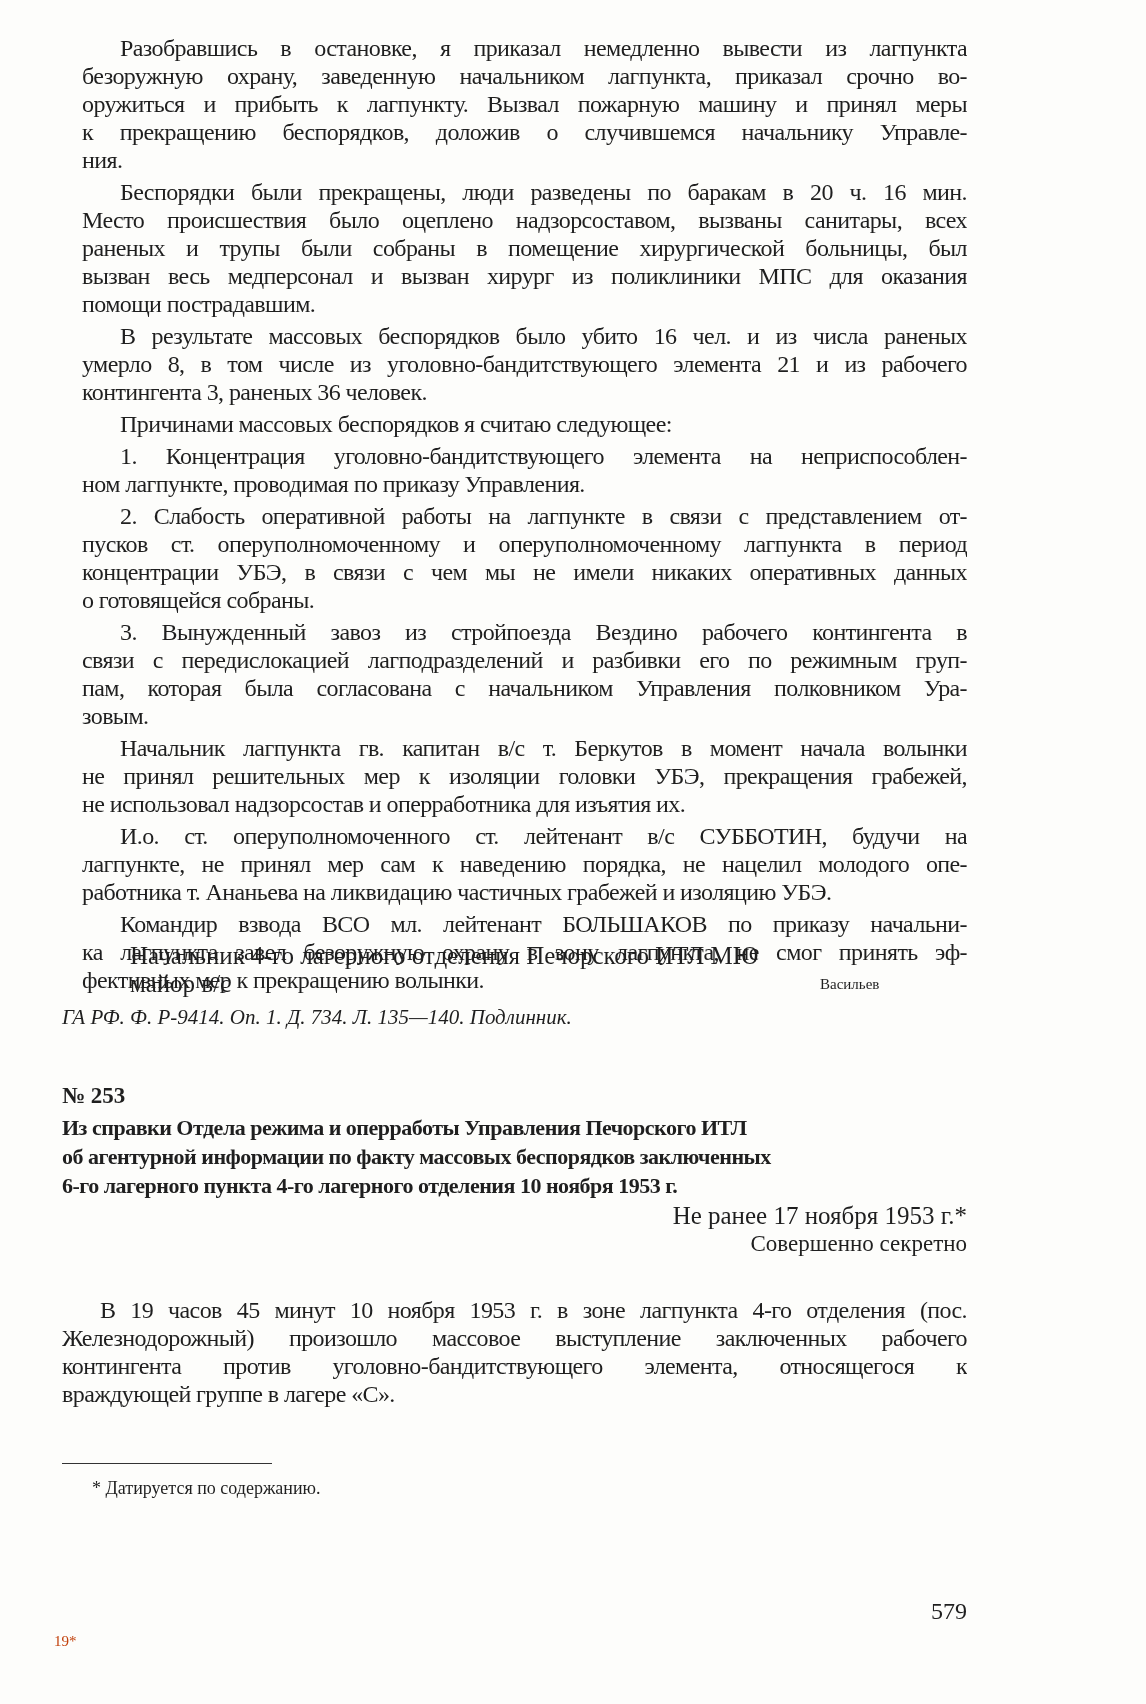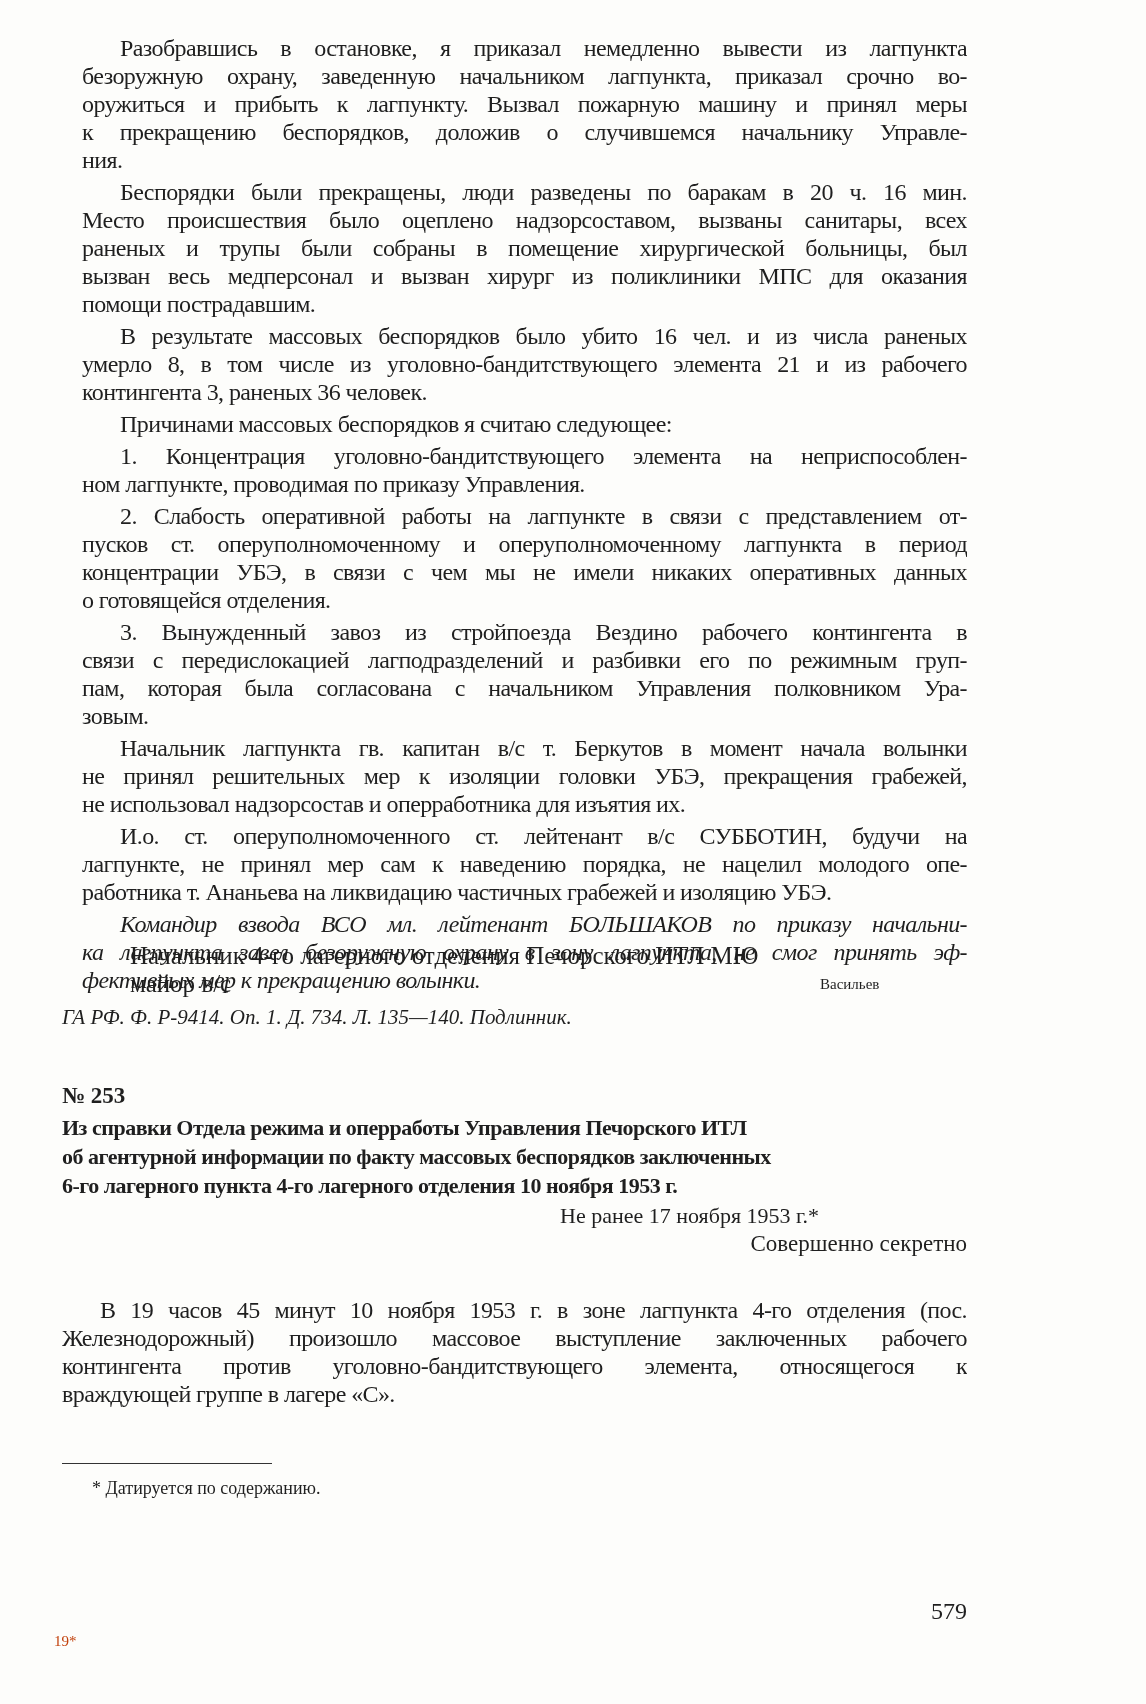--- a/index.html
+++ b/index.html
@@ -52,39 +52,39 @@
         <div class="line cond ind">Причинами массовых беспорядков я считаю следующее:</div>
       </div>
       <div style="margin-bottom: 4px;">
         <div class="line cond j ind">1. Концентрация уголовно-бандитствующего элемента на неприспособлен-</div>
         <div class="line cond">ном лагпункте, проводимая по приказу Управления.</div>
       </div>
       <div style="margin-bottom: 4px;">
         <div class="line cond j ind">2. Слабость оперативной работы на лагпункте в связи с представлением от-</div>
         <div class="line cond j">пусков ст. оперуполномоченному и оперуполномоченному лагпункта в период</div>
         <div class="line cond j">концентрации УБЭ, в связи с чем мы не имели никаких оперативных данных</div>
-        <div class="line cond">о готовящейся отделения.</div>
+        <div class="line cond">о готовящейся собраны.</div>
       </div>
       <div style="margin-bottom: 4px;">
         <div class="line cond j ind">3. Вынужденный завоз из стройпоезда Вездино рабочего контингента в</div>
         <div class="line cond j">связи с передислокацией лагподразделений и разбивки его по режимным груп-</div>
         <div class="line cond j">пам, которая была согласована с начальником Управления полковником Ура-</div>
         <div class="line cond">зовым.</div>
       </div>
       <div style="margin-bottom: 4px;">
         <div class="line cond j ind">Начальник лагпункта гв. капитан в/с т. Беркутов в момент начала волынки</div>
         <div class="line cond j">не принял решительных мер к изоляции головки УБЭ, прекращения грабежей,</div>
         <div class="line cond">не использовал надзорсостав и оперработника для изъятия их.</div>
       </div>
       <div style="margin-bottom: 4px;">
         <div class="line cond j ind">И.о. ст. оперуполномоченного ст. лейтенант в/с СУББОТИН, будучи на</div>
         <div class="line cond j">лагпункте, не принял мер сам к наведению порядка, не нацелил молодого опе-</div>
         <div class="line cond">работника т. Ананьева на ликвидацию частичных грабежей и изоляцию УБЭ.</div>
       </div>
-      <div style="margin-bottom: 4px; font-style: italic;">
+      <div style="margin-bottom: 4px;">
         <div class="line cond j ind">Командир взвода ВСО мл. лейтенант БОЛЬШАКОВ по приказу начальни-</div>
         <div class="line cond j">ка лагпункта завел безоружную охрану в зону лагпункта, не смог принять эф-</div>
         <div class="line cond">фективных мер к прекращению волынки.</div>
       </div>
     </div>
 
   <div class="abs" style="left:130px; top:942px; font-size:25px; line-height:28px;">
     <div>Начальник 4-го лагерного отделения Печорского ИТЛ МЮ</div>
     <div>майор в/с</div>
   </div>
@@ -93,21 +93,21 @@
   <div class="abs ital" style="left:62px; top:1003px; font-size:21px; line-height:28px;">ГА РФ. Ф. Р-9414. Оп. 1. Д. 734. Л. 135—140. Подлинник.</div>
 
   <div class="abs bold" style="left:62px; top:1082px; font-size:23px; line-height:28px;">№ 253</div>
 
   <div class="abs bold" style="left:62px; top:1113px; font-size:22px; line-height:29px; letter-spacing:-0.5px;" id="heading">
       <div>Из справки Отдела режима и оперработы Управления Печорского ИТЛ</div>
       <div>об агентурной информации по факту массовых беспорядков заключенных</div>
       <div>6-го лагерного пункта 4-го лагерного отделения 10 ноября 1953 г.</div>
     </div>
 
-  <div class="abs" style="left:560px; top:1202px; width:407px; text-align:left; font-size:22px; line-height:28px;">Не ранее 17 ноября 1953 г.*</div>
+  <div class="abs" style="left:560px; top:1202px; width:407px; text-align:right; font-size:25px; line-height:28px;">Не ранее 17 ноября 1953 г.*</div>
   <div class="abs" style="left:560px; top:1230px; width:407px; text-align:right; font-size:23px; line-height:28px;">Совершенно секретно</div>
 
   <div class="block" style="top:1296px; left:62px; width:905px;" id="body2">
       <div class="line cond j ind">В 19 часов 45 минут 10 ноября 1953 г. в зоне лагпункта 4-го отделения (пос.</div>
       <div class="line cond j">Железнодорожный) произошло массовое выступление заключенных рабочего</div>
       <div class="line cond j">контингента против уголовно-бандитствующего элемента, относящегося к</div>
       <div class="line cond">враждующей группе в лагере «С».</div>
     </div>
 
   <div class="footnote-rule"></div>

